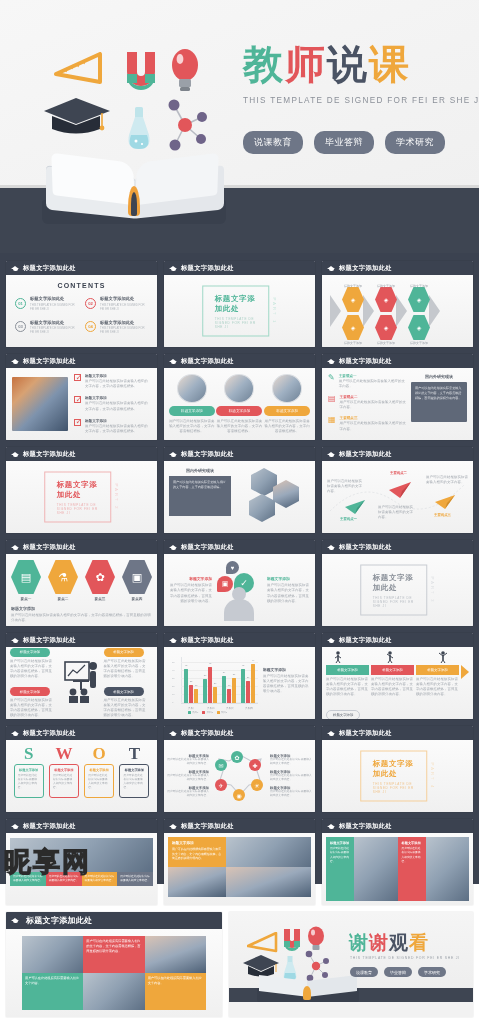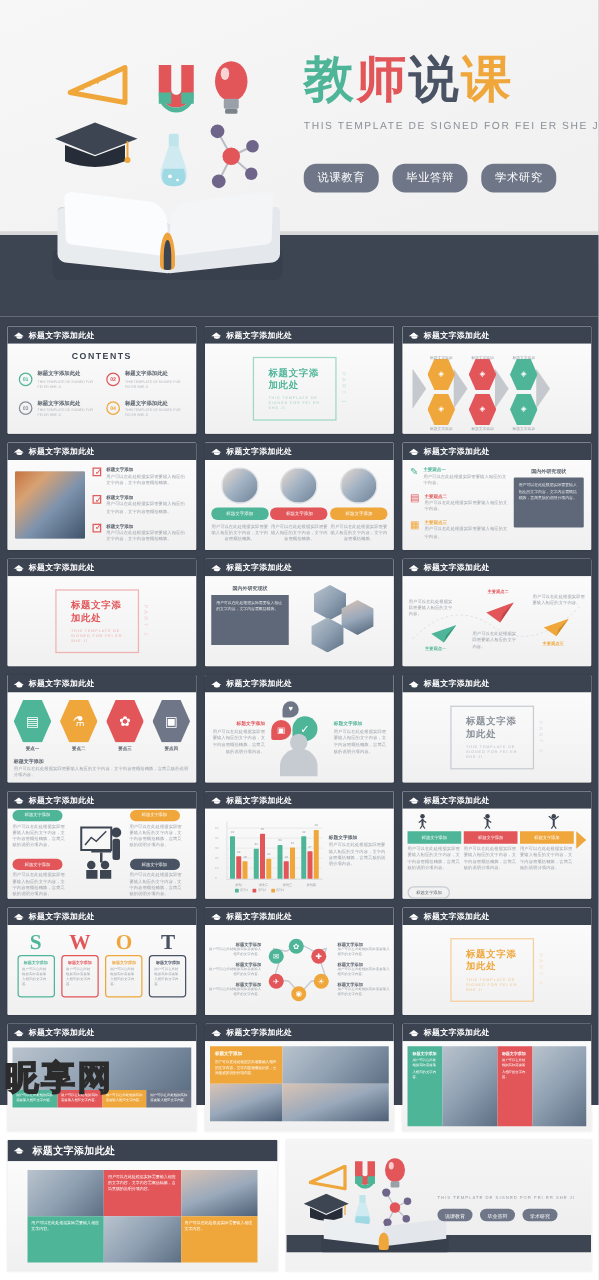--- a/index.html
+++ b/index.html
@@ -960,20 +960,21 @@
               <circle cx="24" cy="27" r="3" fill="#6f6489"></circle>
               <circle cx="9" cy="30" r="3.3" fill="#6f6489"></circle>
             </svg>
         </div>
         <div style="position:absolute;left:24px;bottom:0;width:110px;height:26px;">
           <div style="position:absolute;left:4px;top:12px;width:102px;height:14px;background:#39404d;border-radius:2px;"></div>
           <div style="position:absolute;left:6px;top:2px;width:50px;height:16px;background:#eceff2;transform:skewY(7deg);"></div>
           <div style="position:absolute;left:54px;top:2px;width:50px;height:16px;background:#e3e7eb;transform:skewY(-7deg);"></div>
           <div style="position:absolute;left:50px;top:10px;width:8px;height:14px;background:#efa73c;border-radius:50% 50% 2px 2px;"></div>
         </div>
+        <div class="tk-title" id="thanks-title"><span style="color: rgb(79, 181, 152);">谢</span><span style="color: rgb(226, 86, 90);">谢</span><span style="color: rgb(74, 83, 100);">观</span><span style="color: rgb(239, 167, 60);">看</span></div>
         <div class="tk-sub">THIS  TEMPLATE  DE SIGNED  FOR FEI ER SHE JI</div>
         <div class="tk-btns" id="thanks-btns">
             <div class="tk-btn">说课教育</div>
             <div class="tk-btn">毕业答辩</div>
             <div class="tk-btn">学术研究</div>
           </div>
       </div>
     </div>
 
   </div>

